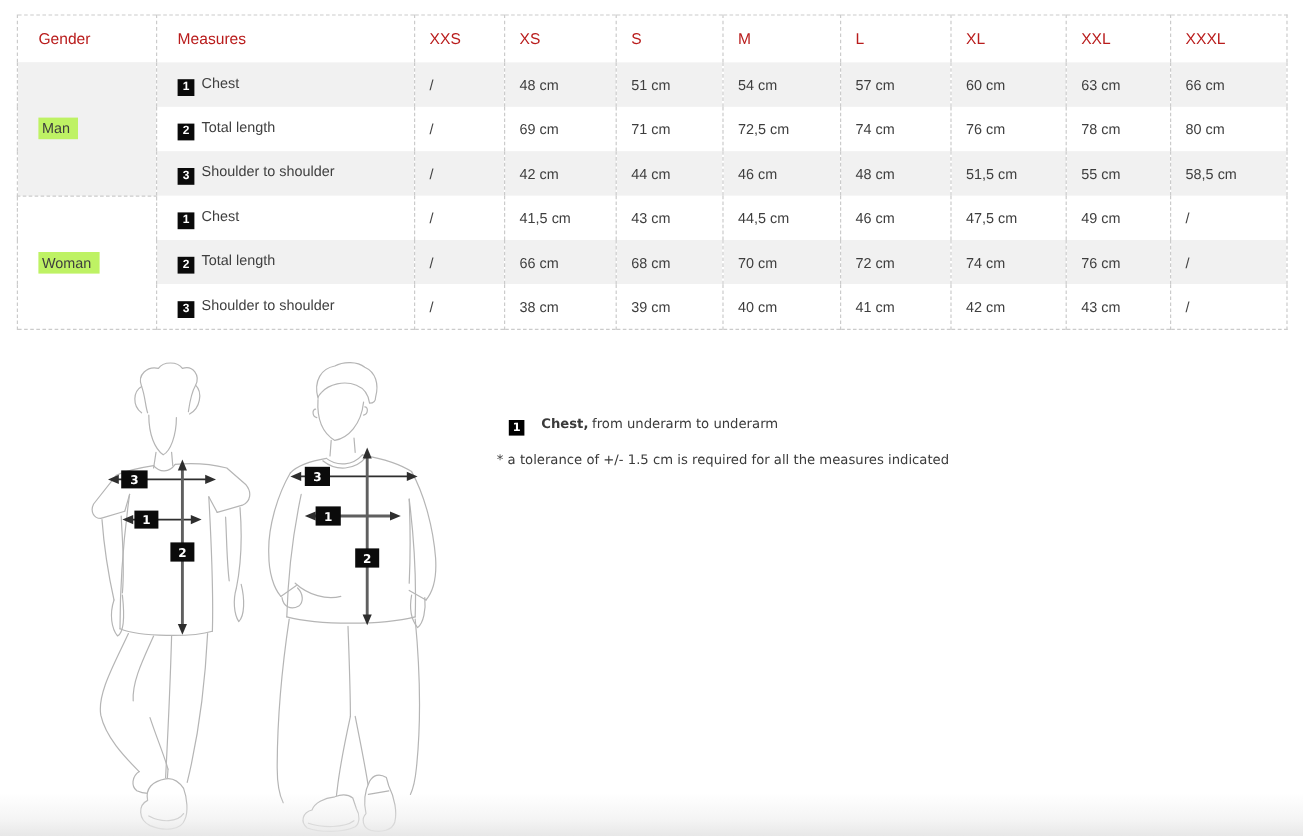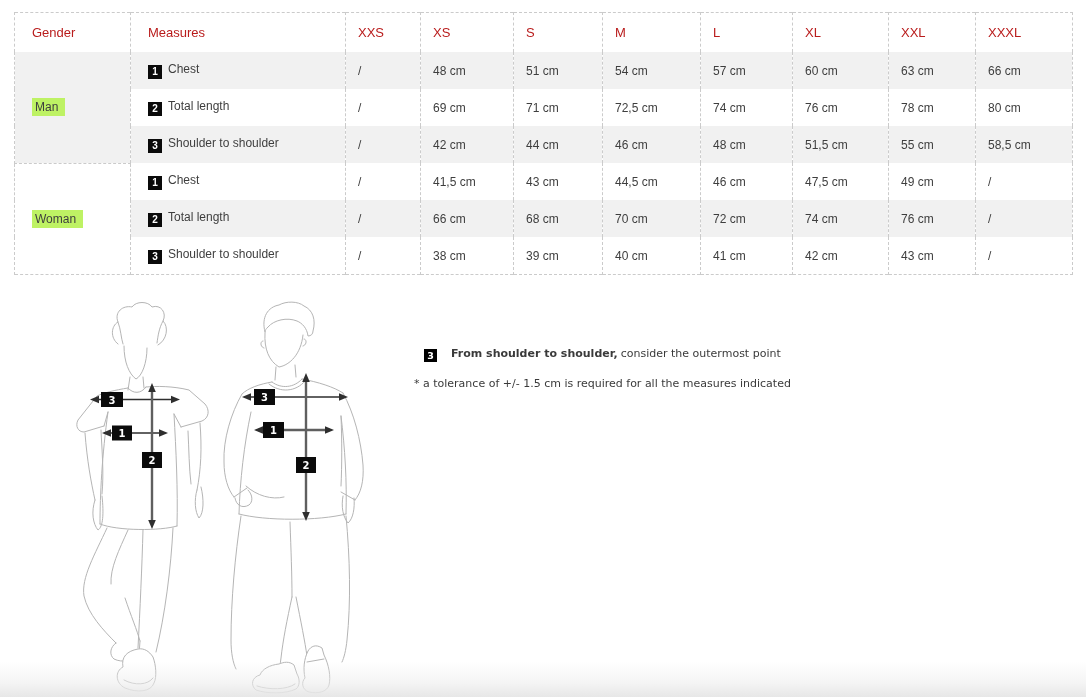--- a/index.html
+++ b/index.html
@@ -290,20 +290,20 @@
       <g>
         <rect class="marker-box" x="241" y="157" width="20" height="16"></rect>
         <text class="marker-text" x="251" y="169">2</text>
       </g>
     </g>
   </svg>
 
   <section class="howto">
     <ul class="steps">
       <li class="step">
-        <span class="step-badge">3</span><span class="step-bold">From shoulder to shoulder,</span><span>consider the outermost point</span>
+        <span class="step-badge">1</span><span class="step-bold">Chest,</span><span>from underarm to underarm</span>
       </li>
     </ul>
     <p class="footnote">* a tolerance of +/- 1.5 cm is required for all the measures indicated</p>
   </section>
 
   <div class="bottom-fade"></div>
 </div>
 
 </body></html>

